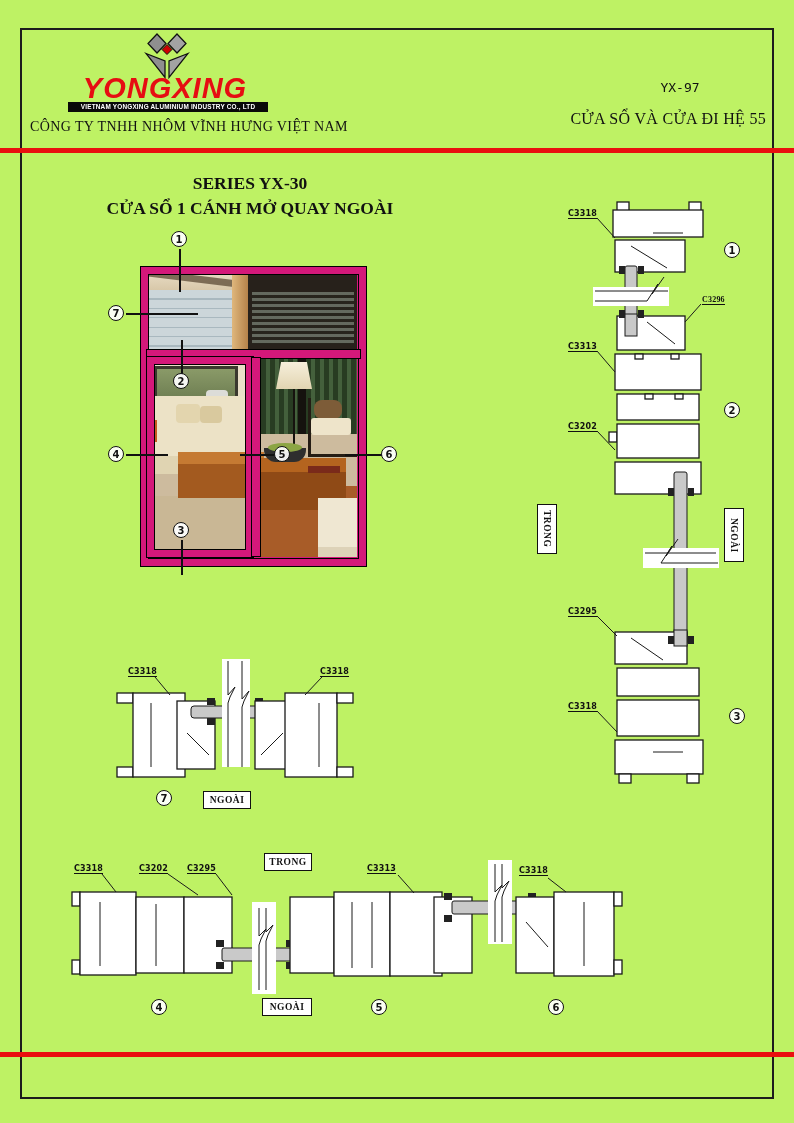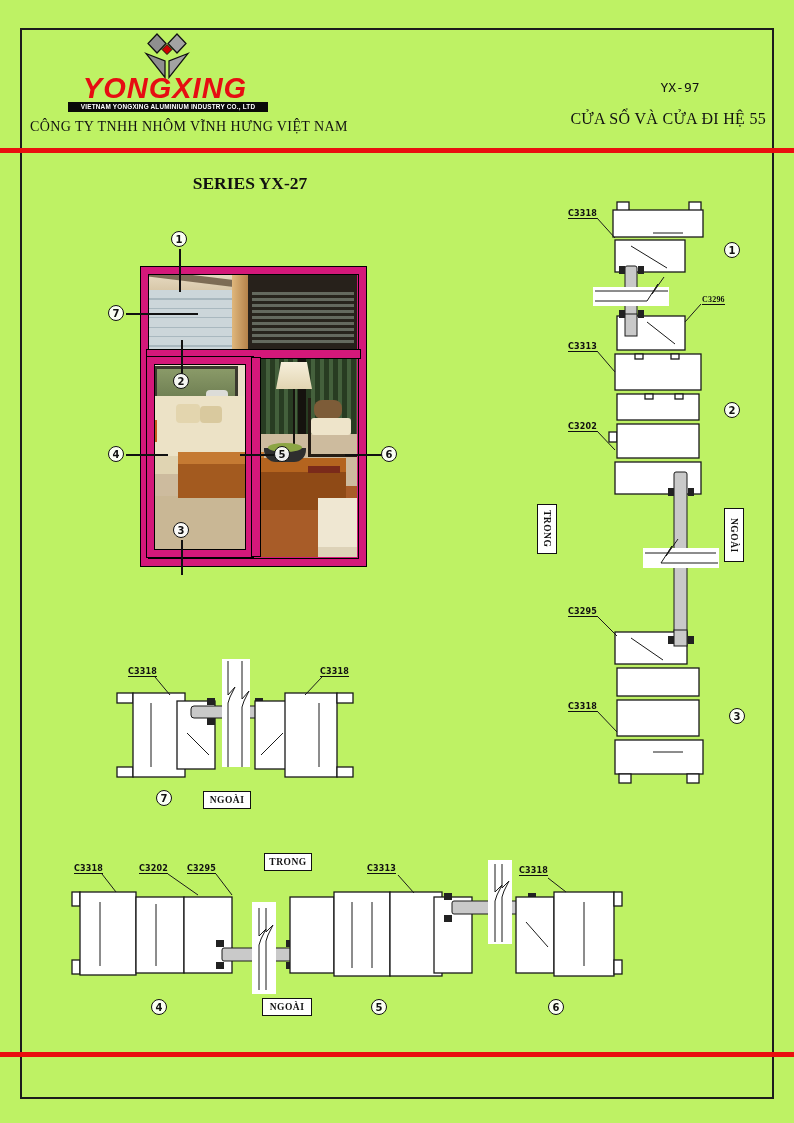--- a/index.html
+++ b/index.html
@@ -59,21 +59,22 @@
   </svg>
   <div class="abs" id="brand-text">YONGXING</div>
   <div class="abs" id="brand-banner">VIETNAM YONGXING ALUMINIUM INDUSTRY CO., LTD</div>
   <div class="abs" id="company-name">CÔNG TY TNHH NHÔM VĨNH HƯNG VIỆT NAM</div>
   <div class="abs" id="series-code">YX-97</div>
   <div class="abs" id="series-name">CỬA SỔ VÀ CỬA ĐI HỆ 55</div>
   <div class="abs redline" style="top:148px;"></div>
   <div class="abs redline" style="top:1052px;"></div>
 
   <div class="abs" id="dwg-title">
-    <div>SERIES YX-27</div>
+    <div>SERIES YX-30</div>
+    <div>CỬA SỔ 1 CÁNH MỞ QUAY NGOÀI</div>
   </div>
 
   <div class="abs" id="window">
     <div class="abs" id="photo">
 
       <div class="abs" style="left:0;top:0;width:209px;height:30px;background:linear-gradient(#e6dac2,#ccb893);"></div>
       <div class="abs" style="left:-6px;top:4px;width:150px;height:7px;background:#6b5a44;transform:rotate(7deg);opacity:.85;"></div>
       <div class="abs" style="left:0;top:16px;width:84px;height:60px;background:repeating-linear-gradient(180deg,#ccd6da 0 8px,#a9b8bf 8px 9.5px);"></div>
       <div class="abs" style="left:84px;top:0;width:16px;height:76px;background:linear-gradient(90deg,#dfb77c,#b5824a);"></div>
       <div class="abs" style="left:100px;top:0;width:109px;height:76px;background:#27211b;"></div>

